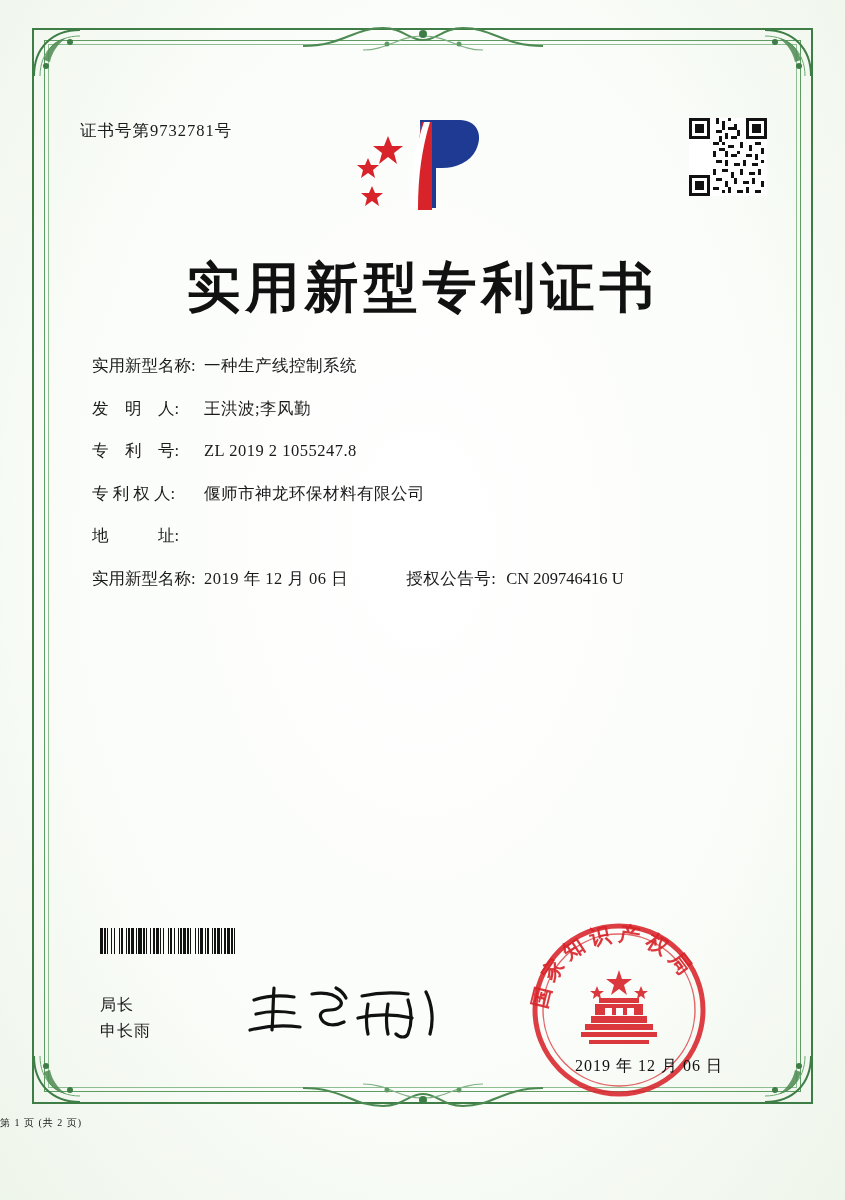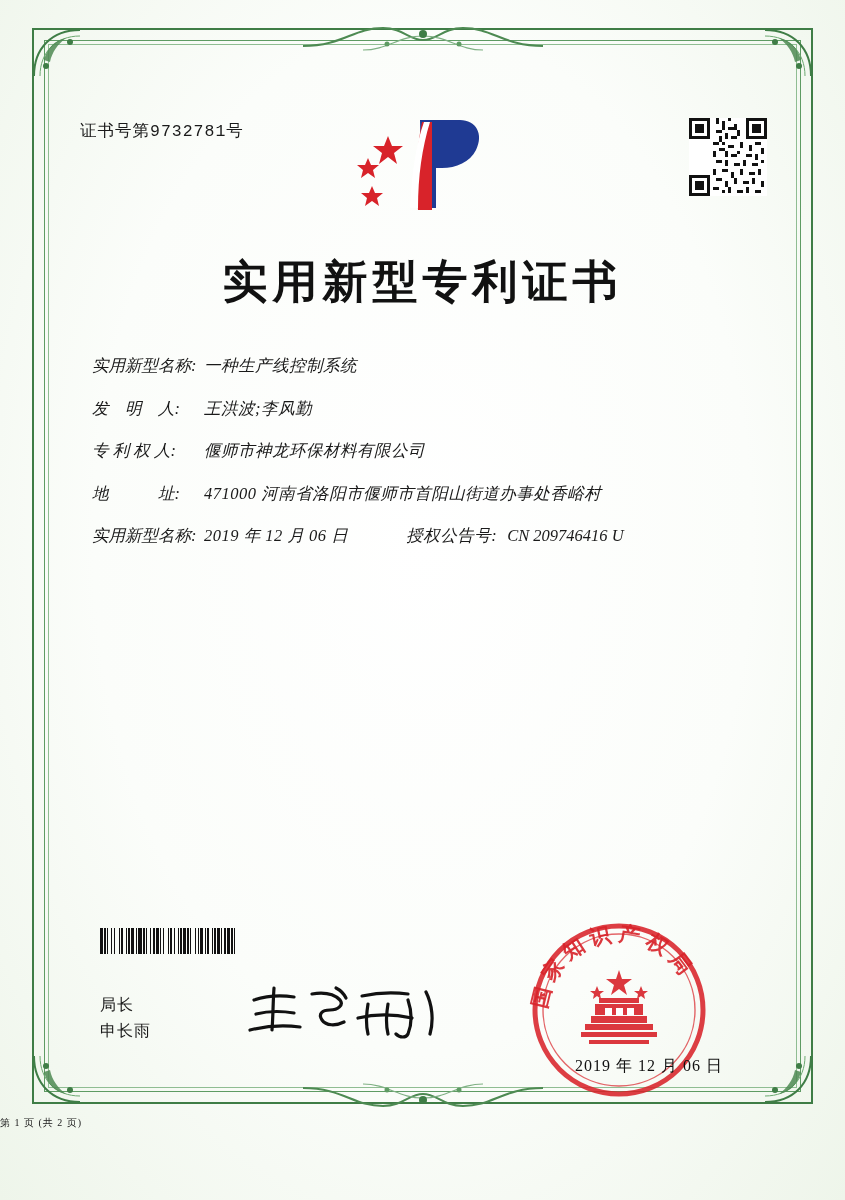--- a/index.html
+++ b/index.html
@@ -51,54 +51,53 @@
   }
   .bot-orn{
     position:absolute;left:50%;bottom:88px;transform:translateX(-50%) scaleY(-1);
     width:240px;height:40px;
   }
 
   
   .cert-no{
     position:absolute;left:80px;top:120px;
     font-size:16.5px;letter-spacing:1px;color:#1a1a1a;
-    font-family:Liberation Mono, monospace;
+    font-family:Liberation Serif, serif;
     white-space:nowrap;
   }
   .logo{
     position:absolute;left:50%;top:110px;transform:translateX(-50%);
     width:150px;height:110px;
   }
   .qr{
     position:absolute;right:78px;top:118px;
     width:78px;height:78px;
   }
 
   
   .title{
     position:absolute;left:0;right:0;top:252px;
     text-align:center;
-    font-size:45px;
+    font-size:54px;
     letter-spacing:5px;
     font-weight:bold;
     font-family:"DejaVu Serif", serif;
     color:#111;
   }
 
   
   .fields{
     position:absolute;left:92px;top:358px;right:80px;
     font-size:16.5px;
     line-height:1.0;
   }
   .f-row{
     display:flex;align-items:flex-end;
     margin-bottom:26px;
     white-space:nowrap;
-    font-style:italic;
   }
   .f-label{
     display:inline-block;
     width:112px;
     letter-spacing:0px;
   }
   .f-val{letter-spacing:0.5px;}
   .f-row.two .f-second-label{
     display:inline-block;
     margin-left:58px;
@@ -313,30 +312,33 @@
     <div class="f-row">
       <span class="f-label">实用新型名称:</span>
       <span class="f-val">一种生产线控制系统</span>
     </div>
 
     <div class="f-row">
       <span class="f-label">发　明　人:</span>
       <span class="f-val">王洪波;李风勤</span>
     </div>
 
+    <div class="f-row">
+      <span class="f-label">专　利　号:</span>
+      <span class="f-val">ZL 2019 2 1055247.8</span>
+    </div>
 
 
     <div class="f-row">
       <span class="f-label">专 利 权 人:</span>
       <span class="f-val">偃师市神龙环保材料有限公司</span>
     </div>
 
     <div class="f-row">
       <span class="f-label">地　　　址:</span>
-      <span class="f-val">471000 河南省洛阳市偃师市首阳山街道办事处香峪村</span>
     </div>
 
     <div class="f-row two">
       <span class="f-label">实用新型名称:</span>
       <span class="f-val">2019 年 12 月 06 日</span>
       <span class="f-second-label">授权公告号:</span>
       <span class="f-second-val">CN 209746416 U</span>
     </div>
 
   </div>

